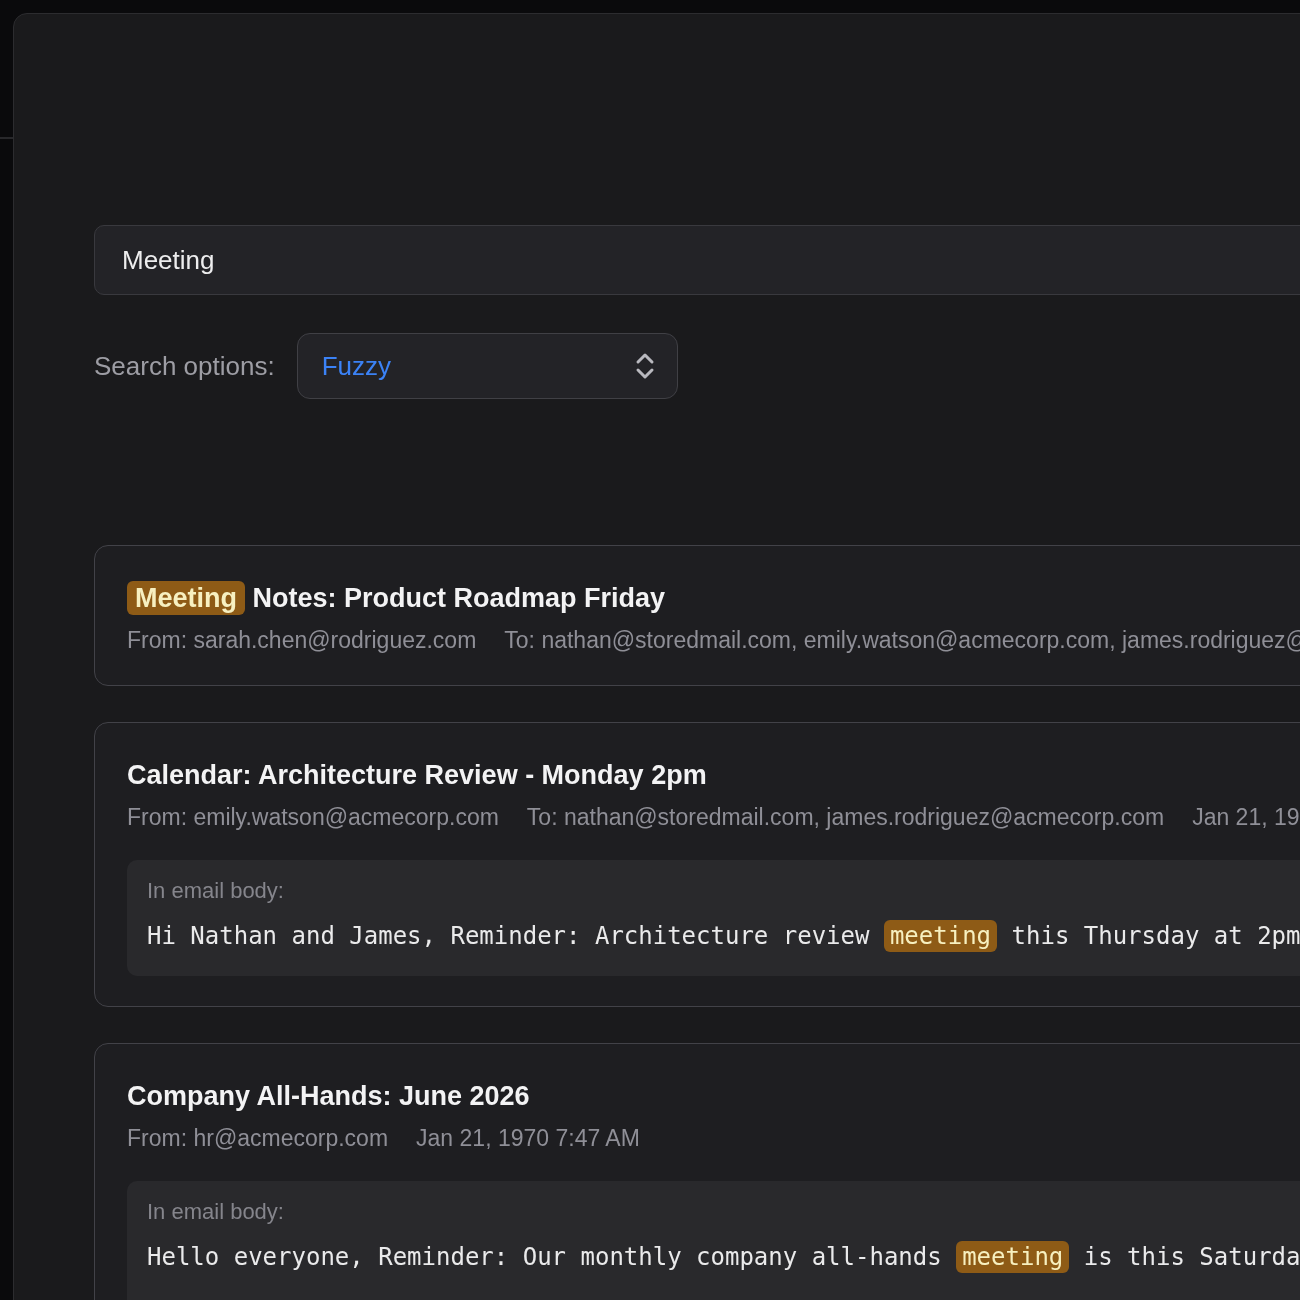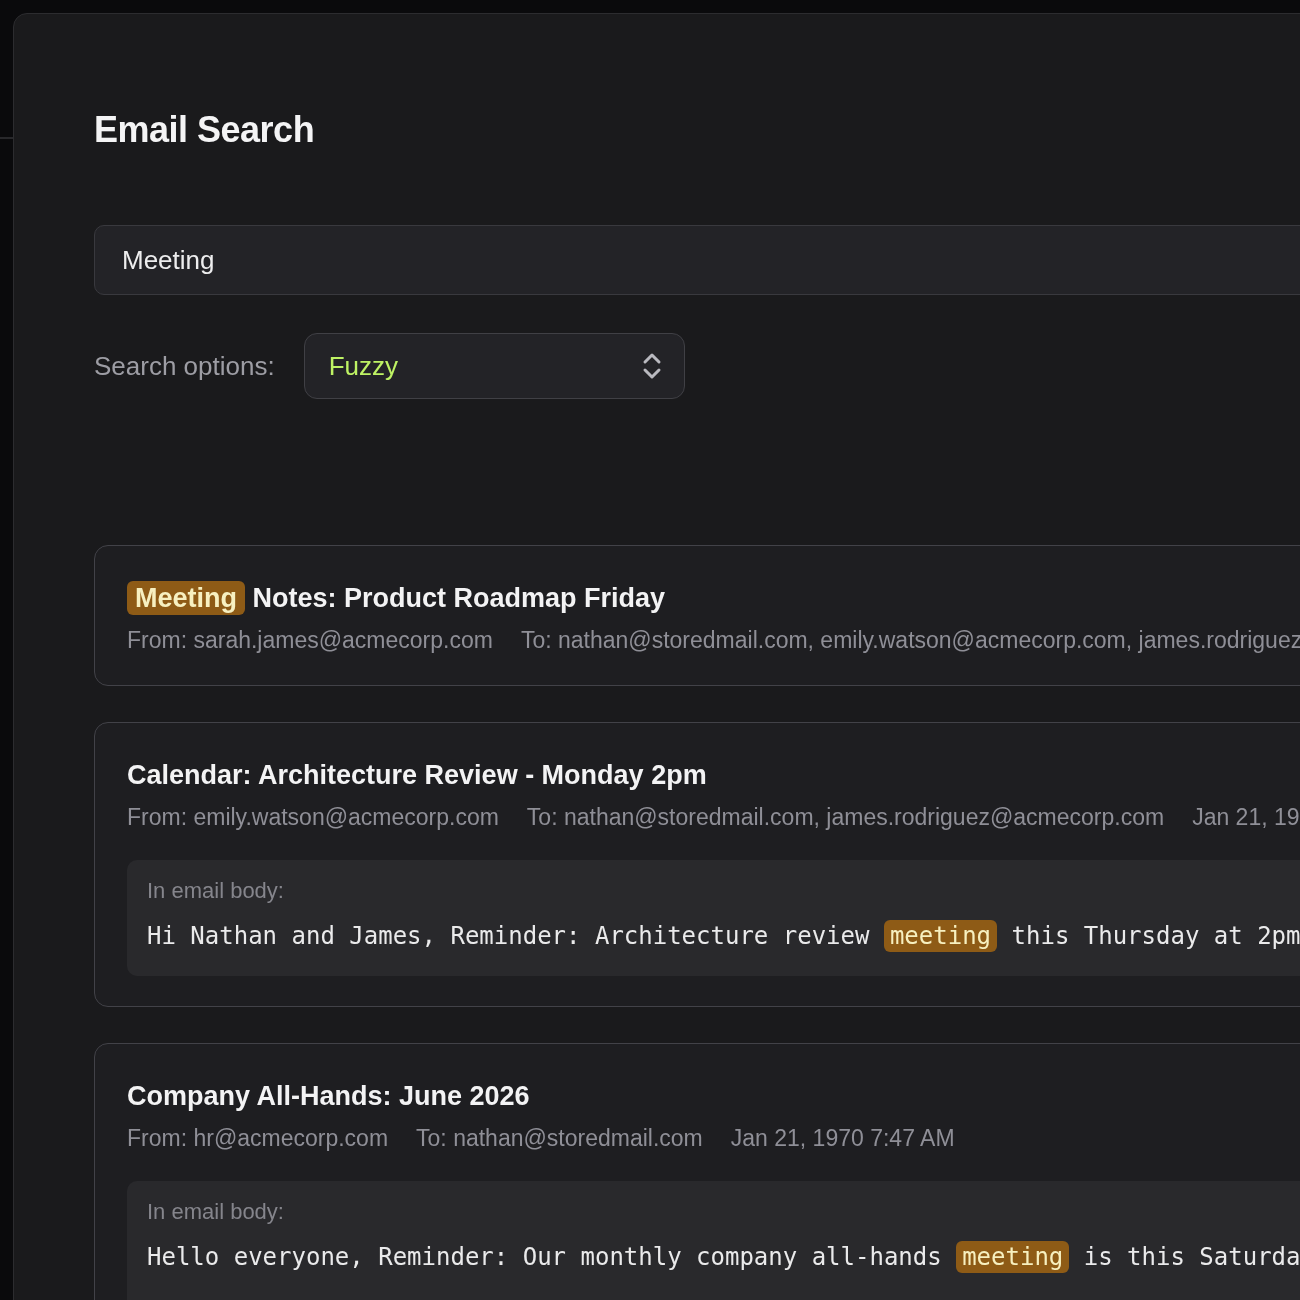--- a/index.html
+++ b/index.html
@@ -39,39 +39,39 @@
     border-radius: 10px;
     padding: 0 27px;
     font-size: 26px;
     color: #ededee;
     font-family: "Liberation Sans", "DejaVu Sans", sans-serif;
     outline: none;
   }
   .options-row {
     position: absolute; left: 80px; top: 319px;
     height: 66px;
-    display: flex; align-items: center; gap: 29px;
+    display: flex; align-items: center; gap: 22px;
   }
   .options-label {
     font-size: 26px;
     color: #9d9da4;
   }
   .mode-select {
     width: 381px; height: 66px;
     box-sizing: border-box;
     background: #232327;
     border: 1px solid #404045;
     border-radius: 13px;
     display: flex; align-items: center; justify-content: space-between;
     padding: 0 20px 0 24px;
     cursor: pointer;
   }
   .mode-select-value {
     font-size: 26px;
-    color: #bef264;
+    color: #3b82f6;
   }
   .chevron-updown { display: inline-flex; }
   .results-summary {
     position: absolute; left: 80px; top: 463px;
     font-size: 26px;
     color: #9d9da4;
   }
   .results-list {
     position: absolute; left: 80px; top: 531px;
     width: 1462px;
@@ -129,21 +129,20 @@
     border-radius: 6px;
     padding: 2px 6px;
   }
 </style>
 </head>
 <body>
 
 <div class="bg-divider"></div>
 
 <div class="panel">
-  <h1 class="page-title">Email Search</h1>
 
   <input class="search-input" type="text" value="Meeting" style="">
 
   <div class="options-row">
     <span class="options-label">Search options:</span>
     <div class="mode-select" role="button">
       <span class="mode-select-value">Fuzzy</span>
       <span class="chevron-updown">
         <svg width="24" height="32" viewBox="0 0 24 32" fill="none">
           <path d="M5 12 L12 5 L19 12" stroke="#b9b9bf" stroke-width="3" stroke-linecap="round" stroke-linejoin="round"></path>
@@ -151,21 +150,21 @@
         </svg>
       </span>
     </div>
   </div>
 
 
   <div class="results-list">
   <div class="card">
     <div class="card-title"><span class="hl">Meeting</span><span> Notes: Product Roadmap Friday</span></div>
     <div class="card-meta">
-      <span class="meta-item">From: sarah.james@acmecorp.com</span>
+      <span class="meta-item">From: sarah.chen@rodriguez.com</span>
       <span class="meta-item">To: nathan@storedmail.com, emily.watson@acmecorp.com, james.rodriguez@acmecorp.com</span>
 
     </div>
 
   </div>
 
   <div class="card">
     <div class="card-title"><span>Calendar: Architecture Review - Monday 2pm</span></div>
     <div class="card-meta">
       <span class="meta-item">From: emily.watson@acmecorp.com</span>
@@ -177,21 +176,20 @@
       <div class="snippet-body">
             <div class="snippet-line"><span>Hi Nathan and James, Reminder: Architecture review </span><span class="hl-mono">meeting</span><span> this Thursday at 2pm </span></div>
           </div>
     </div>
   </div>
 
   <div class="card">
     <div class="card-title"><span>Company All-Hands: June 2026</span></div>
     <div class="card-meta">
       <span class="meta-item">From: hr@acmecorp.com</span>
-      <span class="meta-item">To: nathan@storedmail.com</span>
       <span class="meta-item">Jan 21, 1970 7:47 AM</span>
     </div>
     <div class="snippet">
       <div class="snippet-label">In email body:</div>
       <div class="snippet-body">
             <div class="snippet-line"><span>Hello everyone, Reminder: Our monthly company all-hands </span><span class="hl-mono">meeting</span><span> is this Saturday, </span></div>
             <div class="snippet-line"><span>...</span></div>
           </div>
     </div>
   </div>

